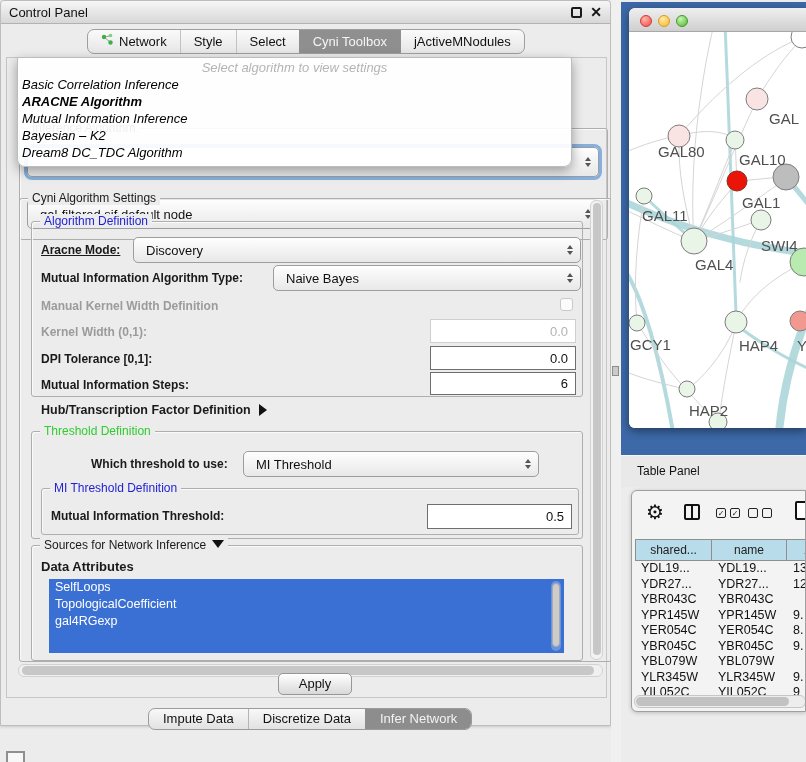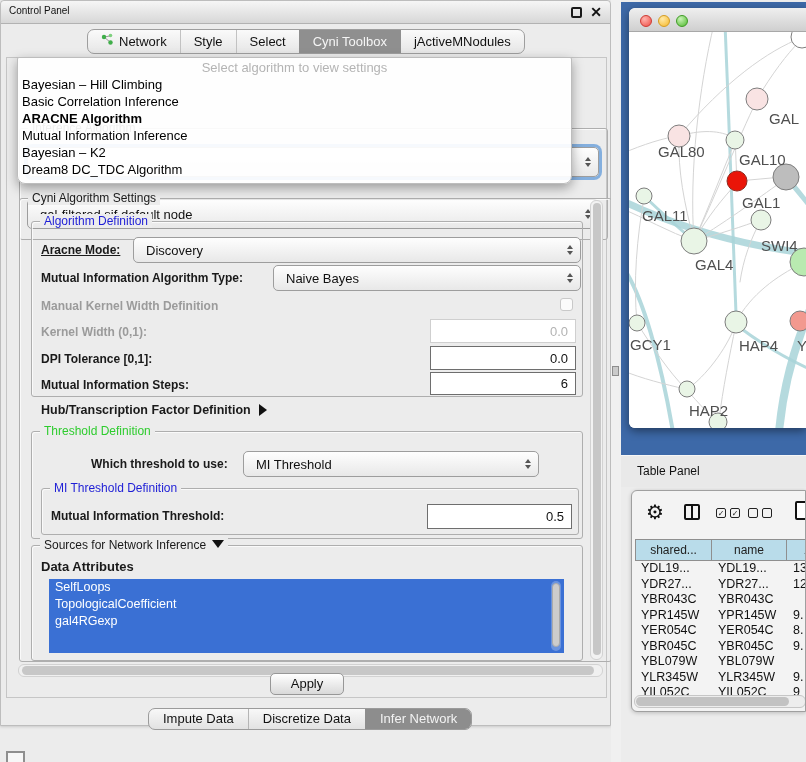--- a/index.html
+++ b/index.html
@@ -8,21 +8,21 @@
   .abs { position:absolute; }
   #page { position:relative; width:806px; height:762px; background:#ececec; }
 
   
   #control-panel { left:0; top:8; width:611px; height:726px; background:#ececec;
                    border:1px solid #bdbdbd; border-radius:4px 4px 0 0;
                    box-shadow:0 1px 3px rgba(0,0,0,.15); }
   #cp-titlebar { left:0; top:0; width:609px; height:23px;
                  background:linear-gradient(#f6f6f6,#d7d7d7); border-bottom:1px solid #b2b2b2;
                  border-radius:4px 4px 0 0; }
-  #cp-title { left:8px; top:4px; font-size:10px; color:#111; }
+  #cp-title { left:8px; top:4px; font-size:13px; color:#111; }
   #win-float { right:28px; top:6px; width:11px; height:11px; border:2px solid #1a1a1a; border-radius:2px; position:absolute; background:transparent; }
   #win-close { right:8px; top:3px; position:absolute; font-size:14px; font-weight:bold; color:#111; }
 
   
   #top-tabs { left:86px; top:28px; height:25px; display:flex; position:absolute;
               border:1px solid #9e9e9e; border-radius:7px; overflow:hidden;
               background:linear-gradient(#fafafa,#e6e6e6); font-size:13px; }
   #top-tabs .tab { padding:0 13px; line-height:23px; border-left:1px solid #c2c2c2; display:flex; align-items:center; gap:5px; color:#111; }
   #top-tabs .tab:first-child { border-left:none; }
   #top-tabs .tab.sel { background:#8f8f8f; color:#f5f5f5; border-left-color:#8f8f8f; }
@@ -51,21 +51,21 @@
   .tri-dn { width:0; height:0; border-left:3.5px solid transparent; border-right:3.5px solid transparent; border-top:4.5px solid #555; }
 
   .inp { position:absolute; background:#fff; border:1px solid #6e6e6e; font-size:13px;
          display:flex; align-items:center; justify-content:flex-end; padding:0 7px; color:#111; }
   .inp.dis { border-color:#cfcfcf; color:#b3b3b3; }
 
   
   #algo-popup { left:17px; top:57px; width:555px; position:absolute; z-index:20;
                 background:rgba(255,255,255,.93); border:1px solid #bdbdbd;
                 border-radius:2px 2px 8px 8px; box-shadow:0 4px 12px rgba(0,0,0,.35);
-                padding:2px 0 5px 0; }
+                padding:2px 0 5px 0;font-style:italic; }
   #algo-popup .prompt { text-align:center; color:#b4b4b4; font-size:13px; line-height:16px; }
   #algo-popup .item { font-size:13px; line-height:17px; padding-left:4px; color:#000; white-space:nowrap; }
   #algo-popup .item.bold { font-weight:bold; }
 
   .chk { position:absolute; width:13px; height:13px; border:1px solid #c9c9c9; border-radius:3px; background:#fbfbfb; }
 
   .tri-right { display:inline-block; width:0; height:0; border-top:6px solid transparent; border-bottom:6px solid transparent; border-left:8px solid #111; margin-left:8px; vertical-align:-2px; }
   .tri-downf { display:inline-block; width:0; height:0; border-left:6px solid transparent; border-right:6px solid transparent; border-top:8px solid #111; margin-left:6px; vertical-align:1px; }
 
   #attr-list { position:absolute; left:42px; top:577px; width:515px; height:74px;
@@ -270,33 +270,32 @@
           <div class="li">TopologicalCoefficient</div>
           <div class="li">gal4RGexp</div>
         </div>
       <div id="attr-scroll" style="top:523px;"></div>
       <div id="attr-thumb" style="top:525px;"></div>
 
       <div class="hscroll" style="left:11px; top:606px; width:585px; height:13px;">
         <div class="hthumb" style="left:3px; top:1px; width:572px; height:9px;"></div>
       </div>
 
-      <div id="apply-btn" style="left:263px; top:615px;">Apply</div>
+      <div id="apply-btn" style="left:271px; top:615px;">Apply</div>
     </div>
 
     <div id="bottom-tabs">
         <div class="tab">Impute Data</div>
         <div class="tab">Discretize Data</div>
         <div class="tab sel">Infer Network</div>
       </div>
   </div>
 
   <div id="algo-popup">
     <div class="prompt">Select algorithm to view settings</div>
-  <div class="item">Bayesian – Hill Climbing</div>
       <div class="item">Basic Correlation Inference</div>
       <div class="item bold">ARACNE Algorithm</div>
       <div class="item">Mutual Information Inference</div>
       <div class="item">Bayesian – K2</div>
       <div class="item">Dream8 DC_TDC Algorithm</div>
     </div>
 
   <div id="mini-window-icon"></div>
 
   <div id="splitter"></div>

